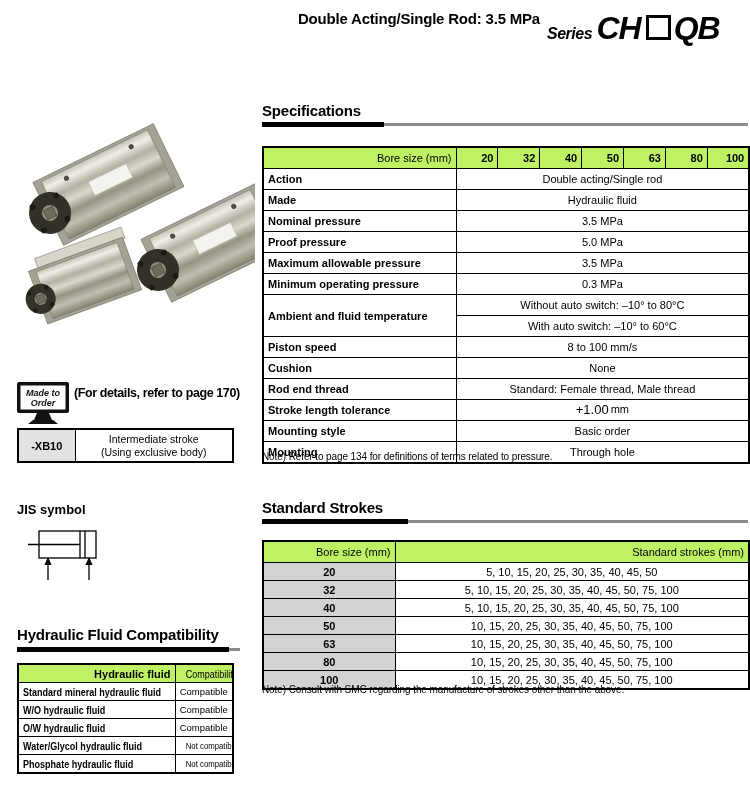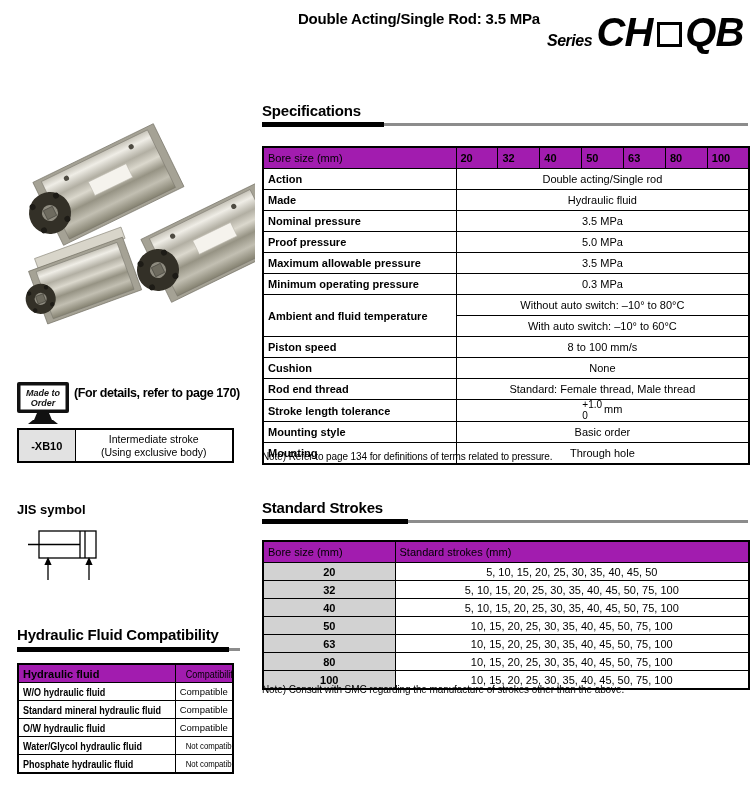--- a/index.html
+++ b/index.html
@@ -3,45 +3,45 @@
 <meta charset="utf-8">
 <style>
   html,body{margin:0;padding:0;background:#fff;}
   body{width:750px;height:794px;position:relative;font-family:"Liberation Sans",sans-serif;color:#000;overflow:hidden;}
   .abs{position:absolute;}
 
   
   .title-block{top:10px;left:270px;width:270px;text-align:right;font-weight:bold;font-size:15px;line-height:17px;letter-spacing:-0.2px;}
   .series-block{top:10px;left:547px;width:200px;white-space:nowrap;}
   .series-word{font-style:italic;font-weight:bold;font-size:16px;letter-spacing:-0.5px;}
-  .series-code{font-style:italic;font-weight:bold;font-size:40px;letter-spacing:-1px;}
+  .series-code{font-style:italic;font-weight:bold;font-size:32px;letter-spacing:-1px;}
   .series-box{display:inline-block;width:19px;height:19px;border:3.5px solid #000;margin:0 3px 0 5px;vertical-align:-1px;}
 
   
   .sec-heading{font-weight:bold;font-size:15px;letter-spacing:-0.2px;}
   .rule{display:flex;align-items:center;height:5px;}
   .rule-black{height:5px;background:#000;}
   .rule-gray{flex:1;height:3px;background:#8c8c8c;}
 
   
   table{border-collapse:collapse;table-layout:fixed;border:2px solid #000;}
   td{border:1px solid #000;font-size:11px;padding:0 4px;overflow:hidden;white-space:nowrap;}
-  .hdr{background:#a21caf;text-align:left;font-weight:normal;}
+  .hdr{background:#bef264;text-align:right;font-weight:normal;}
   .lbl{font-weight:bold;text-align:left;}
   .val{text-align:center;font-weight:normal;}
   .bold{font-weight:bold;}
   .bore-cell{background:#d2d2d2;font-weight:bold;text-align:center;}
 
   .spec-table td{height:20px;}
   .strokes-table td{height:17px;}
   .strokes-table .hrow td{height:20px;}
 
   .note{font-size:10px;letter-spacing:-0.1px;}
 
-  .tol-stack{display:inline-flex;flex-direction:column;font-size:10px;line-height:1.05;vertical-align:middle;text-align:left;margin-right:2px;}
+  .tol-stack{display:inline-flex;font-size:13px;line-height:1.05;vertical-align:middle;text-align:left;margin-right:2px;}
 
   
   .mto-heading{font-weight:bold;font-size:12.5px;line-height:15px;letter-spacing:-0.4px;}
   .mto-table td{height:15px;font-size:10.5px;}
   .mto-table .sym-cell{background:#e2e2e2;font-weight:bold;text-align:center;font-size:11px;}
   .mto-spec{line-height:12.5px;text-align:center;white-space:normal;}
 
   
   .jis-label{font-weight:bold;font-size:13px;}
 
@@ -167,25 +167,25 @@
   <colgroup>
       <col style="width:157px">
       <col style="width:58px">
     </colgroup>
   <tbody>
       <tr>
     <td class="hdr bold">Hydraulic fluid</td>
     <td class="hdr"><span class="condense-c">Compatibility</span></td>
   </tr>
   <tr>
+    <td class="lbl" style="font-size:10.5px;"><span class="condense">Standard mineral hydraulic fluid</span></td>
+    <td class="compat-val">Compatible</td>
+  </tr>
+  <tr>
     <td class="lbl" style="font-size:10.5px;"><span class="condense">W/O hydraulic fluid</span></td>
-    <td class="compat-val">Compatible</td>
-  </tr>
-  <tr>
-    <td class="lbl" style="font-size:10.5px;"><span class="condense">Standard mineral hydraulic fluid</span></td>
     <td class="compat-val">Compatible</td>
   </tr>
   <tr>
     <td class="lbl" style="font-size:10.5px;"><span class="condense">O/W hydraulic fluid</span></td>
     <td class="compat-val">Compatible</td>
   </tr>
   <tr>
     <td class="lbl" style="font-size:10.5px;"><span class="condense">Water/Glycol hydraulic fluid</span></td>
     <td class="compat-val"><span class="condense-c">Not compatible</span></td>
   </tr>

